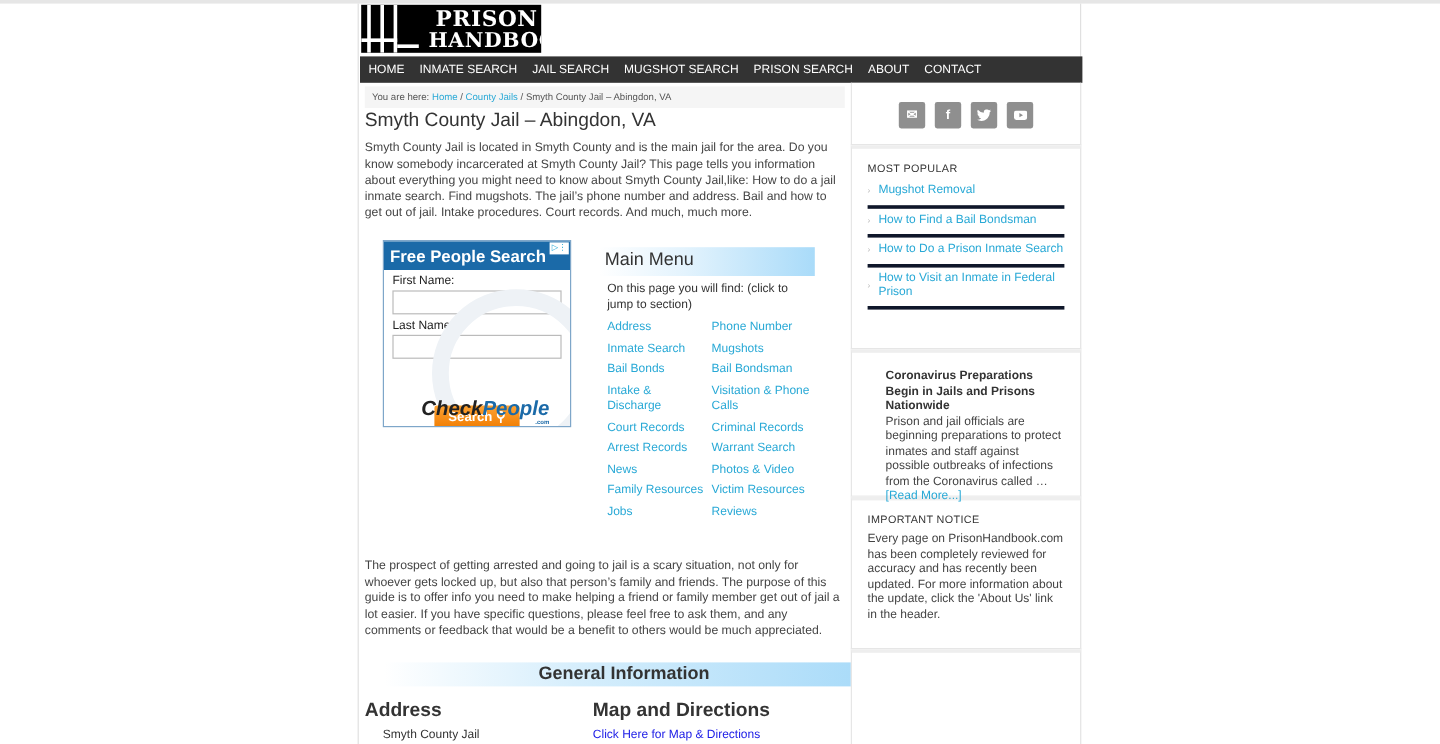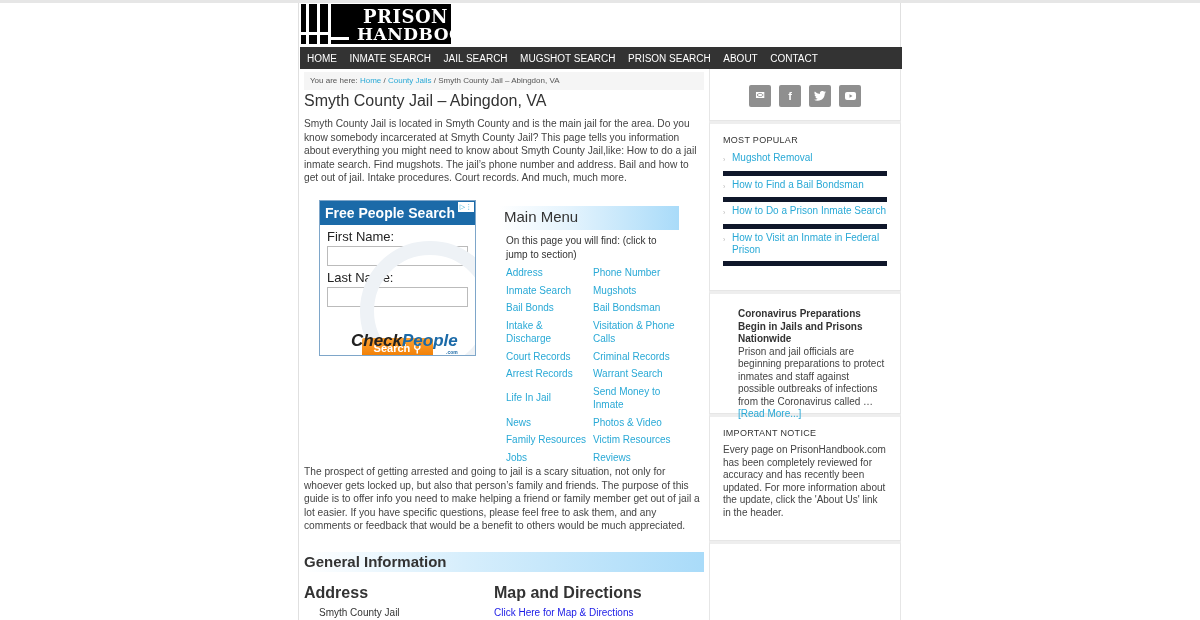--- a/index.html
+++ b/index.html
@@ -23,51 +23,51 @@
 
   .breadcrumb { position: absolute; left: 5px; top: 69px; width: 400px; height: 18px; background: #f5f5f5; font-size: 8px; color: #555; padding: 4px 6px; }
   .breadcrumb a { color: #29a9d6; }
 
   .page-title { position: absolute; left: 5px; top: 89px; font-size: 16px; color: #333; font-weight: normal; }
   .intro { position: absolute; left: 5px; top: 114px; width: 400px; font-size: 10.2px; line-height: 13.6px; color: #444; }
 
   .ad { position: absolute; left: 20px; top: 197px; width: 157px; height: 156px; border: 1px solid #7ea6c9; background: #fff; overflow: hidden; }
   .ad-head { height: 24px; background: #1b6aa8; color: #fff; font-weight: bold; font-size: 14px; padding: 4px 5px; white-space: nowrap; }
   .ad-badge { position: absolute; right: 1px; top: 1px; width: 16px; height: 10px; background: #fff; font-size: 7px; color: #29a9d6; text-align: center; line-height: 10px; }
-  .ad label { display: block; font-size: 13px; color: #222; margin: 4px 0 0 7px; }
+  .ad label { display: block; font-size: 10px; color: #222; margin: 4px 0 0 7px; }
   .ad .ad-input { display: block; margin: 2px 0 0 7px; width: 141px; height: 20px; border: 1px solid #bbb; background: #fff; }
   .ad-btn { position: absolute; left: 42px; top: 104px; width: 71px; height: 20px; background: linear-gradient(#fda233, #f07b00); border-radius: 2px; color: #fff; font-weight: bold; font-size: 11px; text-align: center; line-height: 20px; margin-top: 33px; }
   .ad-logo { position: absolute; left: 31px; top: 130px; font-size: 17px; font-weight: bold; font-style: italic; color: #222; }
   .ad-logo span { color: #1b6aa8; }
   .ad-logo small { position: absolute; right: 0; top: 18px; font-size: 5px; color: #1b6aa8; font-style: normal; }
   .ad-bg { position: absolute; left: 40px; top: 40px; width: 140px; height: 140px; border: 14px solid #eef2f6; border-radius: 50%; }
 
   .menu-head { position: absolute; left: 200px; top: 203px; width: 180px; height: 24px; background: linear-gradient(to right, #ffffff 0%, #e3f3fd 40%, #a9dbf9 100%); font-size: 15px; color: #333; padding: 2px 5px; }
   .menu-intro { position: absolute; left: 207px; top: 231px; width: 160px; font-size: 10px; line-height: 13.5px; color: #333; }
   .menu-grid { position: absolute; left: 207px; top: 261px; width: 185px; }
   .menu-row { display: flex; }
   .menu-row a { color: #29a9d6; font-size: 10px; line-height: 13.5px; padding: 2px 0; display: flex; align-items: center; }
   .menu-row a.c1 { width: 87px; }
   .menu-row a.c2 { width: 98px; }
 
   .outro { position: absolute; left: 5px; top: 462px; width: 400px; font-size: 10.2px; line-height: 13.6px; color: #444; }
 
-  .gen-head { position: absolute; left: 5px; top: 549px; width: 400px; height: 20px; background: linear-gradient(to right, #ffffff 0%, #d6eefc 40%, #a9dbf9 100%); font-size: 15px; color: #333; padding: 1px 0; }
+  .gen-head { position: absolute; left: 21px; top: 549px; width: 400px; height: 20px; background: linear-gradient(to right, #ffffff 0%, #d6eefc 40%, #a9dbf9 100%); font-size: 15px; color: #333; padding: 1px 0; text-align: center; }
   .addr-h { position: absolute; left: 5px; top: 581px; font-size: 16px; color: #333; }
   .addr-v { position: absolute; left: 20px; top: 604px; font-size: 10px; color: #333; }
   .map-h { position: absolute; left: 195px; top: 581px; font-size: 16px; color: #333; }
   .map-link { position: absolute; left: 195px; top: 604px; font-size: 10px; color: #1a1ae6; }
 
   .sidebar { position: absolute; left: 410px; top: 66px; width: 192px; }
   .widget { border: 1px solid #e6e6e6; border-top: 3px solid #eee; background: #fff; }
   .social { height: 52px; display: flex; justify-content: center; align-items: center; gap: 8px; padding-top: 2px; border-top: none; }
   .soc { width: 22px; height: 22px; background: #8f8f8f; border-radius: 2px; color: #fff; display: flex; align-items: center; justify-content: center; font-size: 11px; font-weight: bold; }
   .w-title { font-size: 9px; color: #333; letter-spacing: 0.3px; margin: 11px 0 4px 13px; }
   .pop-list { margin: 0 13px; }
-  .pop-list a { display: flex; border-bottom: 5px solid #0f172a; padding: 3px 0 4px 0; color: #29a9d6; font-size: 10px; line-height: 12.5px; }
+  .pop-list a { display: flex; border-bottom: 3px solid #0f172a; padding: 3px 0 4px 0; color: #29a9d6; font-size: 10px; line-height: 12.5px; align-items: center; }
   .pop-list .arrow { color: #bbb; font-size: 7px; width: 9px; flex: none; padding-top: 2px; }
   .popular { height: 170px; }
   .news { height: 123px; padding: 14px 13px 0 28px; }
   .news-title { font-weight: bold; font-size: 10px; line-height: 12.5px; color: #333; }
   .news-body { font-size: 10px; line-height: 12.5px; color: #444; }
   .news-body a { color: #29a9d6; }
   .news-rule { border-bottom: 1px solid #eee; margin-top: 4px; }
   .notice { height: 127px; }
   .notice-body { margin: 6px 13px 0 13px; font-size: 10px; line-height: 12.5px; color: #444; }
   .empty { height: 100px; }
@@ -139,24 +139,20 @@
         <a class="c1" style="width:75px;margin-right:12px">Intake &amp; Discharge</a>
         <a class="c2" style="width:90px">Visitation &amp; Phone Calls</a>
       </div>
     <div class="menu-row">
         <a class="c1">Court Records</a>
         <a class="c2">Criminal Records</a>
       </div>
     <div class="menu-row">
         <a class="c1">Arrest Records</a>
         <a class="c2">Warrant Search</a>
-      </div>
-    <div class="menu-row">
-        <a class="c1">Life In Jail</a>
-        <a class="c2" style="width:80px">Send Money to Inmate</a>
       </div>
     <div class="menu-row">
         <a class="c1">News</a>
         <a class="c2">Photos &amp; Video</a>
       </div>
     <div class="menu-row">
         <a class="c1">Family Resources</a>
         <a class="c2">Victim Resources</a>
       </div>
     <div class="menu-row">

